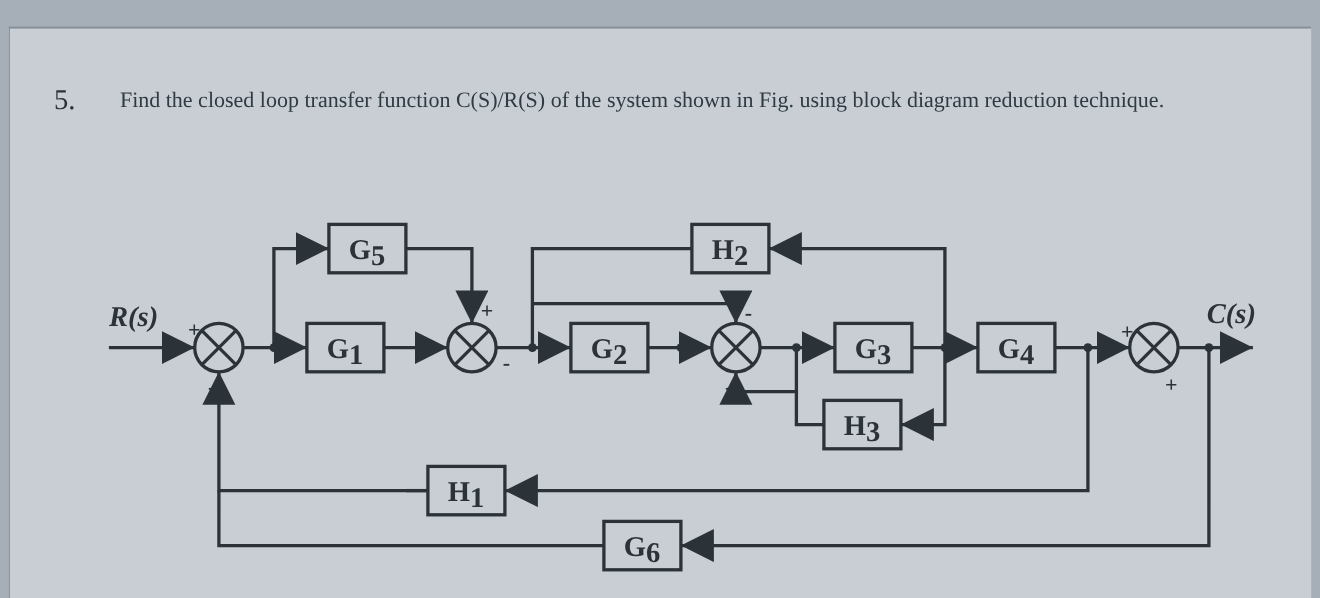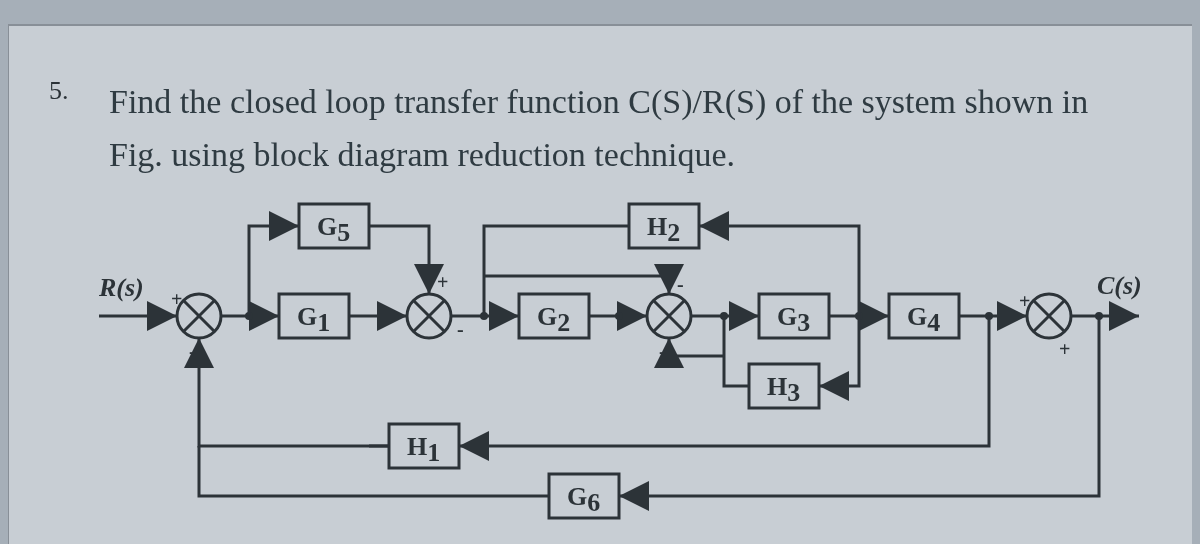--- a/index.html
+++ b/index.html
@@ -30,21 +30,21 @@
     left: 40px;
     font-size: 26px;
     color: #2b3237;
     font-weight: 500;
   }
   .qtext {
     position: absolute;
     top: 50px;
     left: 100px;
     right: 100px;
-    font-size: 34px;
+    font-size: 20px;
     color: #2f3b42;
     line-height: 1.55;
   }
   .diagram {
     position: absolute;
     top: 150px;
     left: 60px;
     width: 1080px;
     height: 380px;
   }

